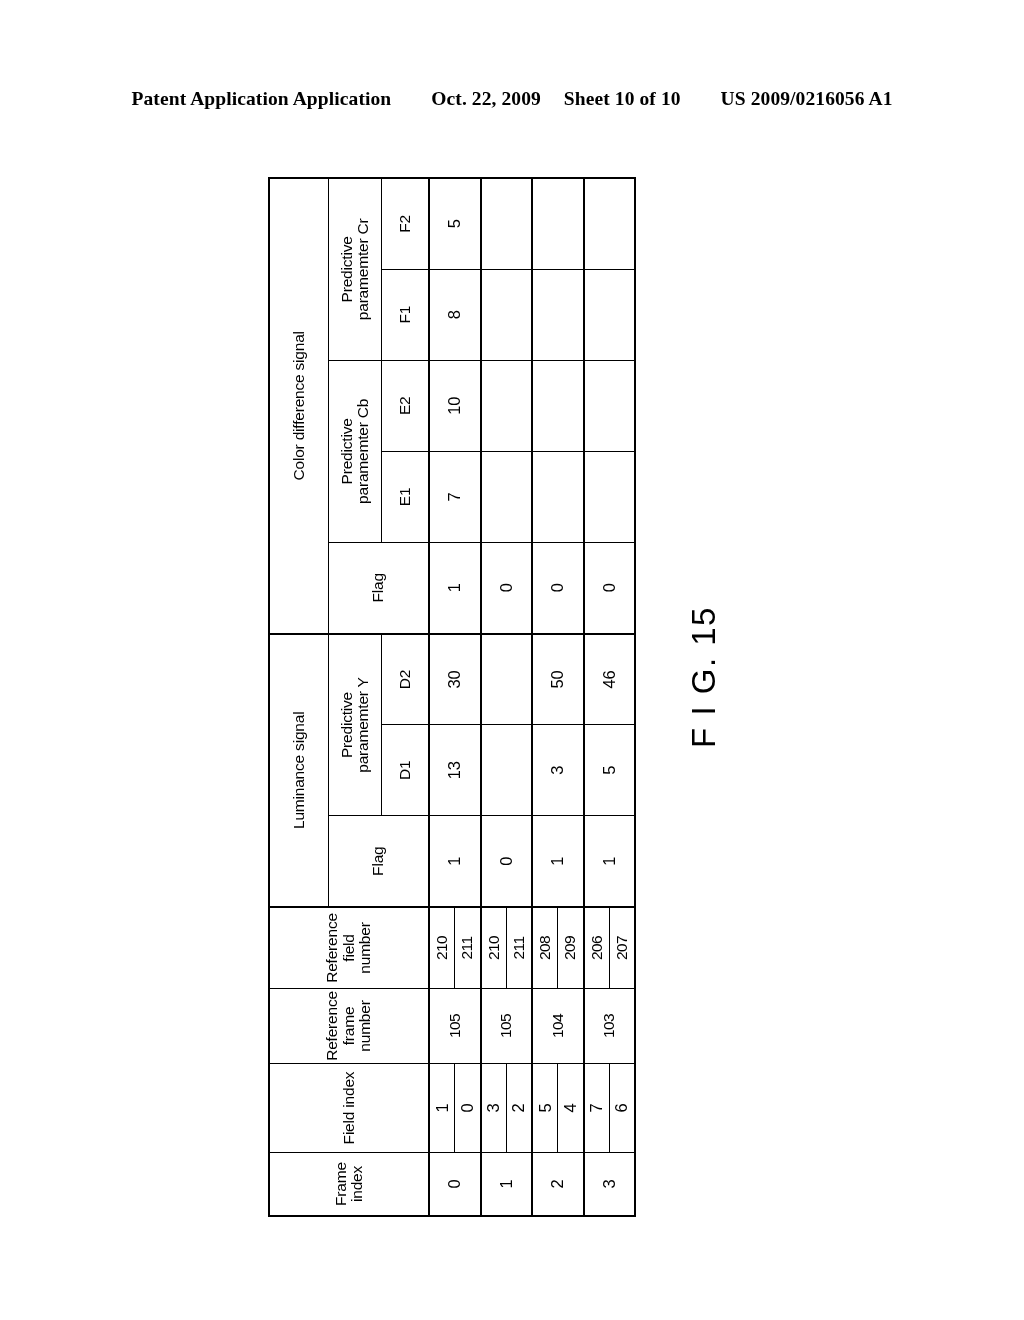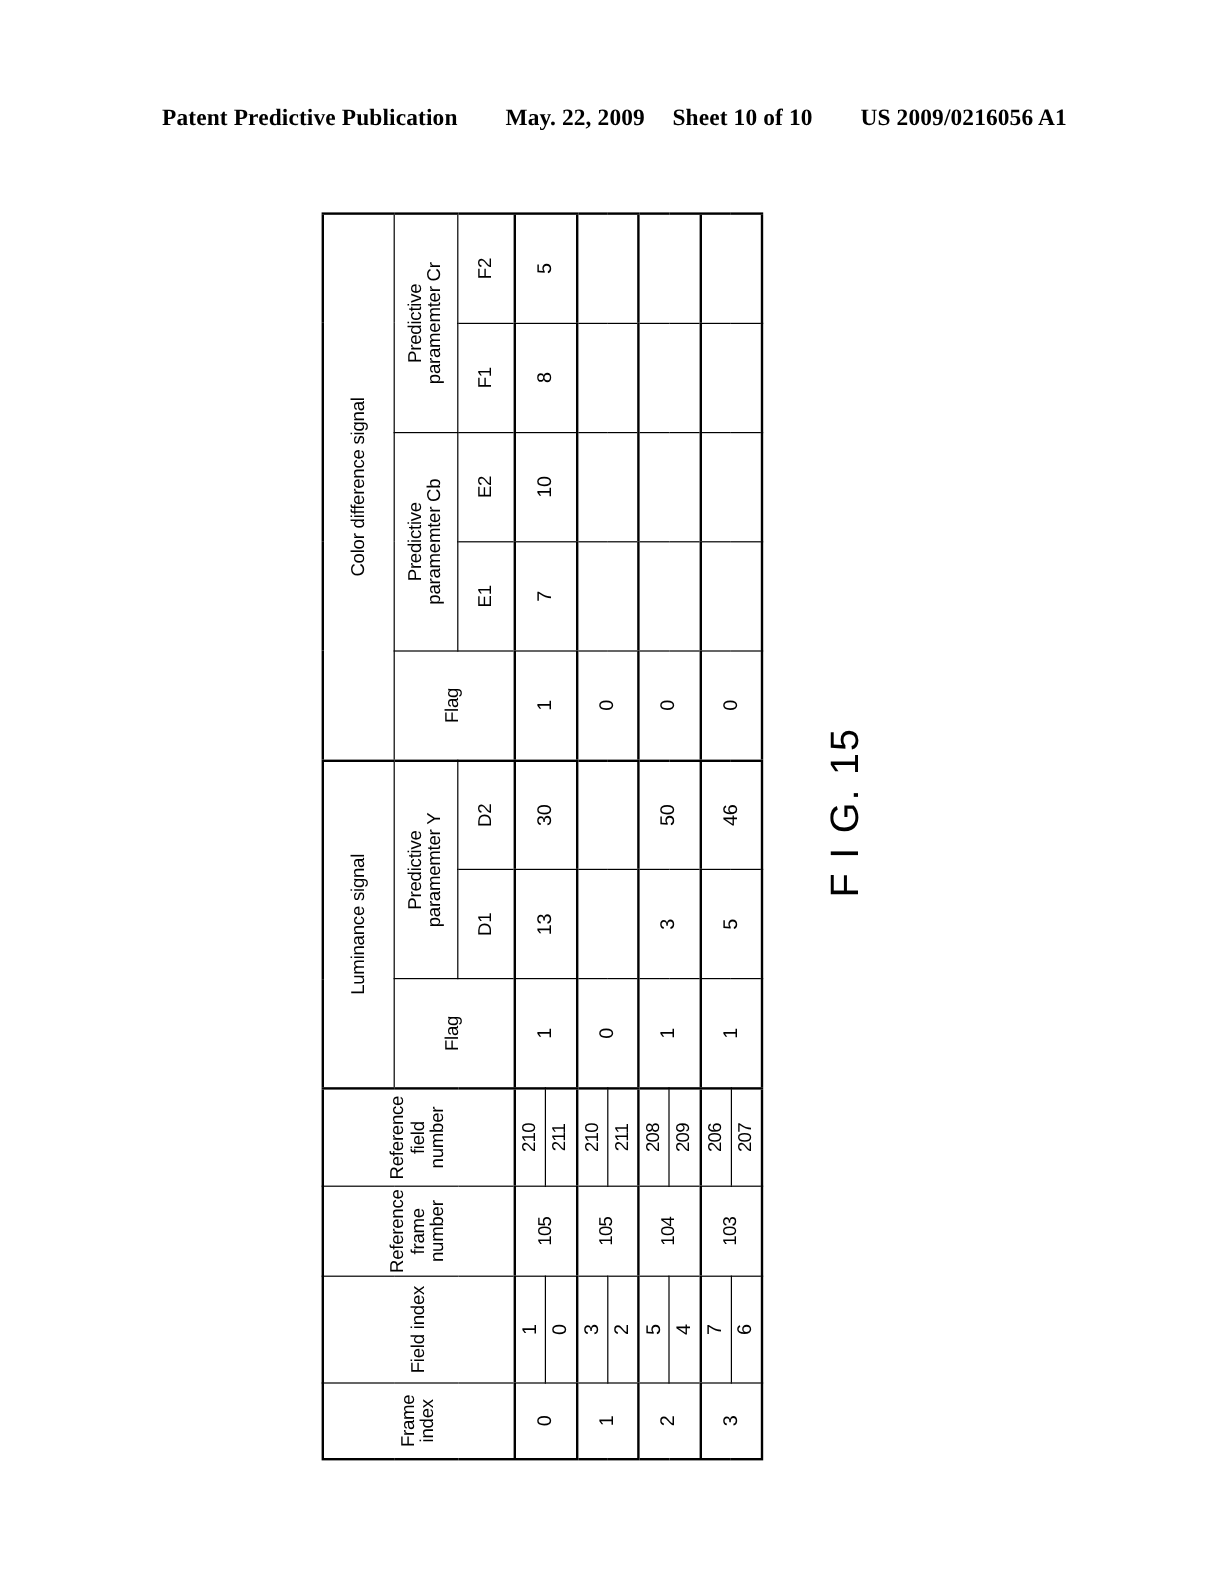--- a/index.html
+++ b/index.html
@@ -106,23 +106,23 @@
     font-size: 33px;
     font-weight: normal;
     letter-spacing: 1.5px;
     white-space: nowrap;
   }
 </style>
 </head>
 <body>
 
 <div id="page-header">
-  <span class="hdr-seg">Patent Predictive Publication</span>
+  <span class="hdr-seg">Patent Application Application</span>
   <span class="gap-big"></span>
-  <span class="hdr-seg">May. 22, 2009</span>
+  <span class="hdr-seg">Oct. 22, 2009</span>
   <span class="gap-mid"></span>
   <span class="hdr-seg">Sheet 10 of 10</span>
   <span class="gap-big"></span>
   <span class="hdr-seg">US 2009/0216056 A1</span>
 </div>
 
 <div id="fig-stage">
 
   <div id="rot-wrap">
     <table class="fig-table">

